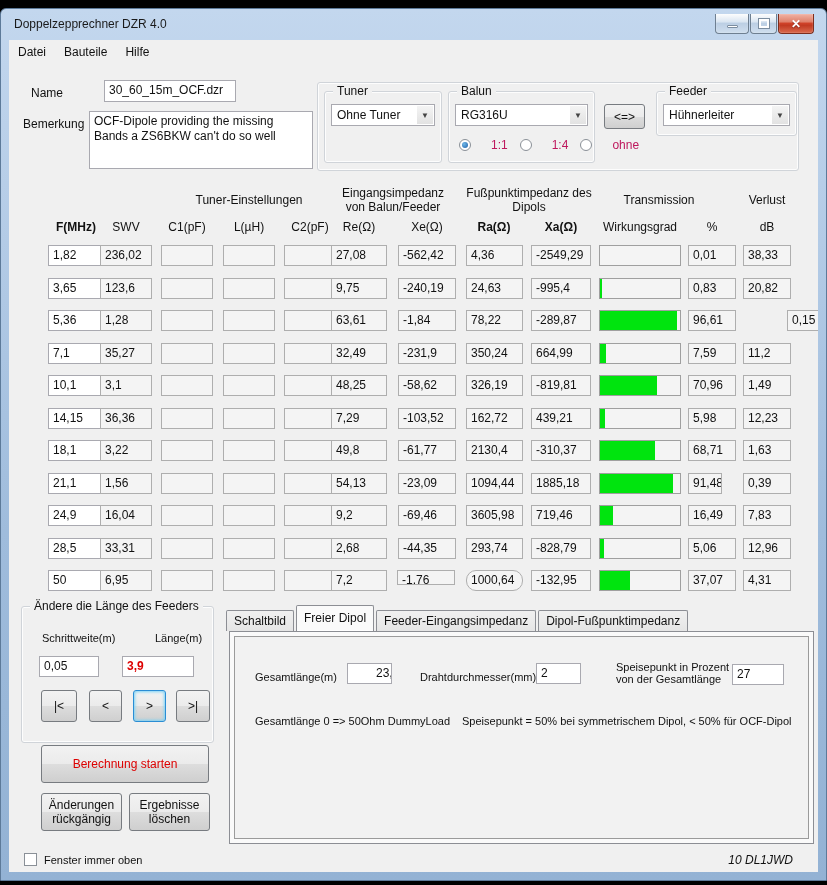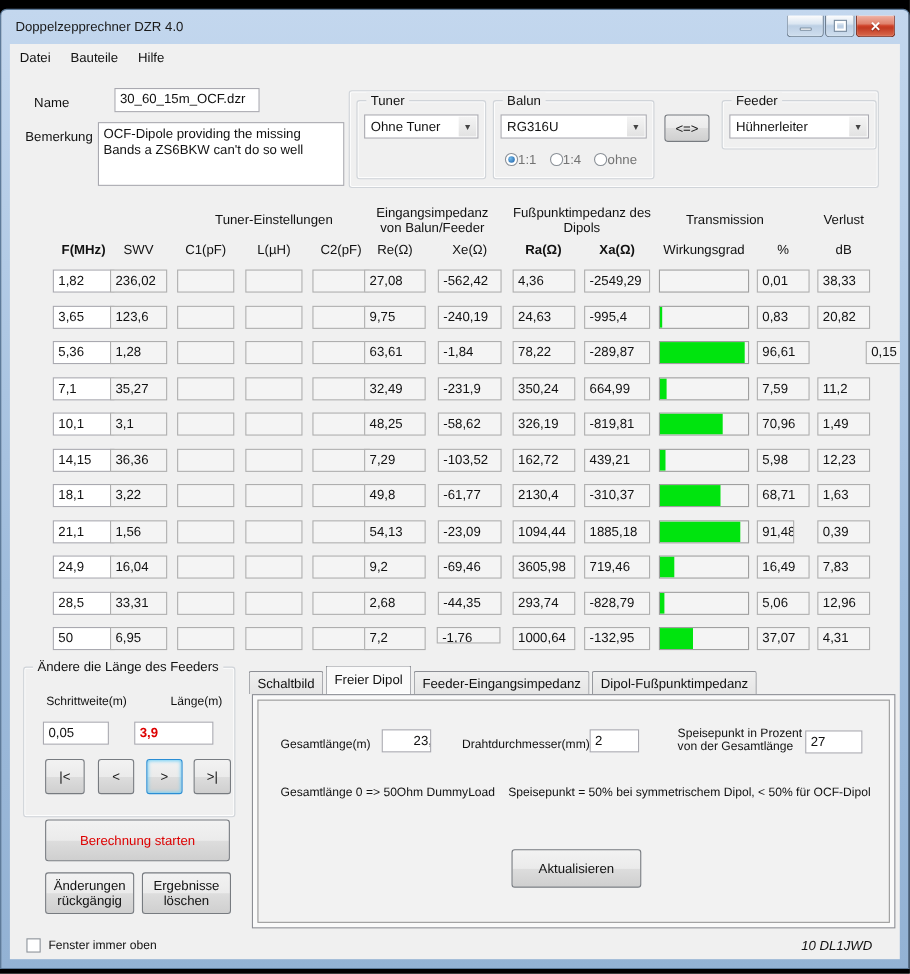--- a/index.html
+++ b/index.html
@@ -31,21 +31,21 @@
   .gb-caption { position:absolute; top:-8px; left:8px; background:#f0f0f0; padding:0 4px; font-size:12px; color:#111; white-space:nowrap; }
   .combo { position:absolute; background:#fff; border:1px solid #a9a9b0; font-size:12px; color:#111; }
   .combo .val { position:absolute; left:5px; top:3px; white-space:nowrap; }
   .combo .arrow { position:absolute; right:1px; top:1px; bottom:1px; width:16px; display:flex; align-items:center;
     justify-content:center; font-size:8px; color:#444; background:linear-gradient(180deg,#f4f4f4,#e2e2e2); }
   .btn { position:absolute; border:1px solid #777b80; border-radius:3px; font-size:12px; color:#111;
     background:linear-gradient(180deg,#f2f2f2,#ebebeb 50%,#dddddd 51%,#cfcfcf);
     display:flex; align-items:center; justify-content:center; text-align:center; white-space:pre-line; }
   .btn.focused { border:1px solid #2a8dd4; box-shadow:inset 0 0 3px 1px #7bd3f7; }
   .radio-row { position:absolute; display:flex; gap:12px; align-items:center; }
-  .radio { display:flex; align-items:center; gap:0; font-size:12px; color:#737373; }
+  .radio { display:flex; align-items:center; gap:20px; font-size:12px; color:#be185d; }
   .radio .dot { width:12px; height:12px; border-radius:50%; border:1px solid #8a9097; background:#fff; position:relative; }
   .radio.sel .dot::after { content:""; position:absolute; left:2px; top:2px; width:6px; height:6px; border-radius:50%;
     background:radial-gradient(circle at 35% 35%, #6fb8e8, #1f5fa8); }
   .colhdr { position:absolute; font-size:12px; color:#111; transform:translateX(-50%); white-space:nowrap; }
   .colhdr.b { font-weight:bold; }
   .grphdr { position:absolute; font-size:12px; color:#111; transform:translateX(-50%); text-align:center; white-space:pre-line; }
   .tb-bar { position:absolute; background:#f4f4f4; border:1px solid #9f9f9f; overflow:hidden; }
   .bar-fill { position:absolute; left:0; top:0; bottom:0; background:var(--green,#00e40e); }
   .red { color:var(--red,#dd0000); font-weight:bold; }
   .tabs { position:absolute; display:flex; align-items:flex-end; }
@@ -285,21 +285,21 @@
         </div>
         <div class="tb tb-ro" style="left: 679px; top: 498px; width: 48px; height: 21px;">5,06</div>
         <div class="tb tb-ro" style="left: 734px; top: 498px; width: 48px; height: 21px;">12,96</div>
         <div class="tb" style="left: 39px; top: 530px; width: 56px; height: 21px;">50</div>
         <div class="tb tb-ro" style="left: 91px; top: 530px; width: 52px; height: 21px;">6,95</div>
         <div class="tb tb-ro" style="left: 152px; top: 530px; width: 52px; height: 21px;"></div>
         <div class="tb tb-ro" style="left: 214px; top: 530px; width: 52px; height: 21px;"></div>
         <div class="tb tb-ro" style="left: 275px; top: 530px; width: 52px; height: 21px;"></div>
         <div class="tb tb-ro" style="left: 322px; top: 530px; width: 56px; height: 21px;">7,2</div>
         <div class="tb tb-ro" style="left: 388px; top: 530px; width: 58px; height: 15px;">-1,76</div>
-        <div class="tb tb-ro" style="left: 457px; top: 530px; width: 57px; height: 21px;">1000,64</div>
+        <div class="tb tb-ro" style="left: 457px; top: 530px; width: 57px; height: 21px; border-radius: 10px;">1000,64</div>
         <div class="tb tb-ro" style="left: 522px; top: 530px; width: 60px; height: 21px;">-132,95</div>
         <div class="tb-bar" style="left: 590px; top: 530px; width: 82px; height: 21px;">
           <div class="bar-fill" style="width: 37.07%;"></div>
         </div>
         <div class="tb tb-ro" style="left: 679px; top: 530px; width: 48px; height: 21px;">37,07</div>
         <div class="tb tb-ro" style="left: 734px; top: 530px; width: 48px; height: 21px;">4,31</div>
       </div>
 
     <div class="groupbox" style="left:12px;top:566px;width:193px;height:137px;">
       <span class="gb-caption">Ändere die Länge des Feeders</span>
@@ -331,21 +331,20 @@
       <div class="innerpanel">
         <span class="lbl-s" style="left:20px;top:34px;">Gesamtlänge(m)</span>
         <div class="tb" style="left:112px;top:26px;width:45px;height:21px;padding-left:28px;">23,6</div>
         <span class="lbl-s" style="left:185px;top:34px;">Drahtdurchmesser(mm)</span>
         <div class="tb" style="left:301px;top:26px;width:45px;height:21px;">2</div>
         <span class="lbl-s" style="left:381px;top:24px;white-space:pre-line;">Speisepunkt in Prozent
 von der Gesamtlänge</span>
         <div class="tb" style="left:497px;top:27px;width:52px;height:21px;">27</div>
         <span class="lbl-s" style="left:20px;top:78px;">Gesamtlänge 0 =&gt; 50Ohm DummyLoad</span>
         <span class="lbl-s" style="left:227px;top:78px;">Speisepunkt = 50% bei symmetrischem Dipol,  &lt; 50% für OCF-Dipol</span>
-        <div class="btn" style="left:230px;top:135px;width:118px;height:35px;">Aktualisieren</div>
       </div>
     </div>
 
     <span class="checkbox" style="left:15px;top:813px;"></span>
     <span class="lbl-s" style="left:35px;top:814px;">Fenster immer oben</span>
     <span class="status-right" style="right:25px;top:813px;">10 DL1JWD</span>
 
   </div>
 </div>
 

